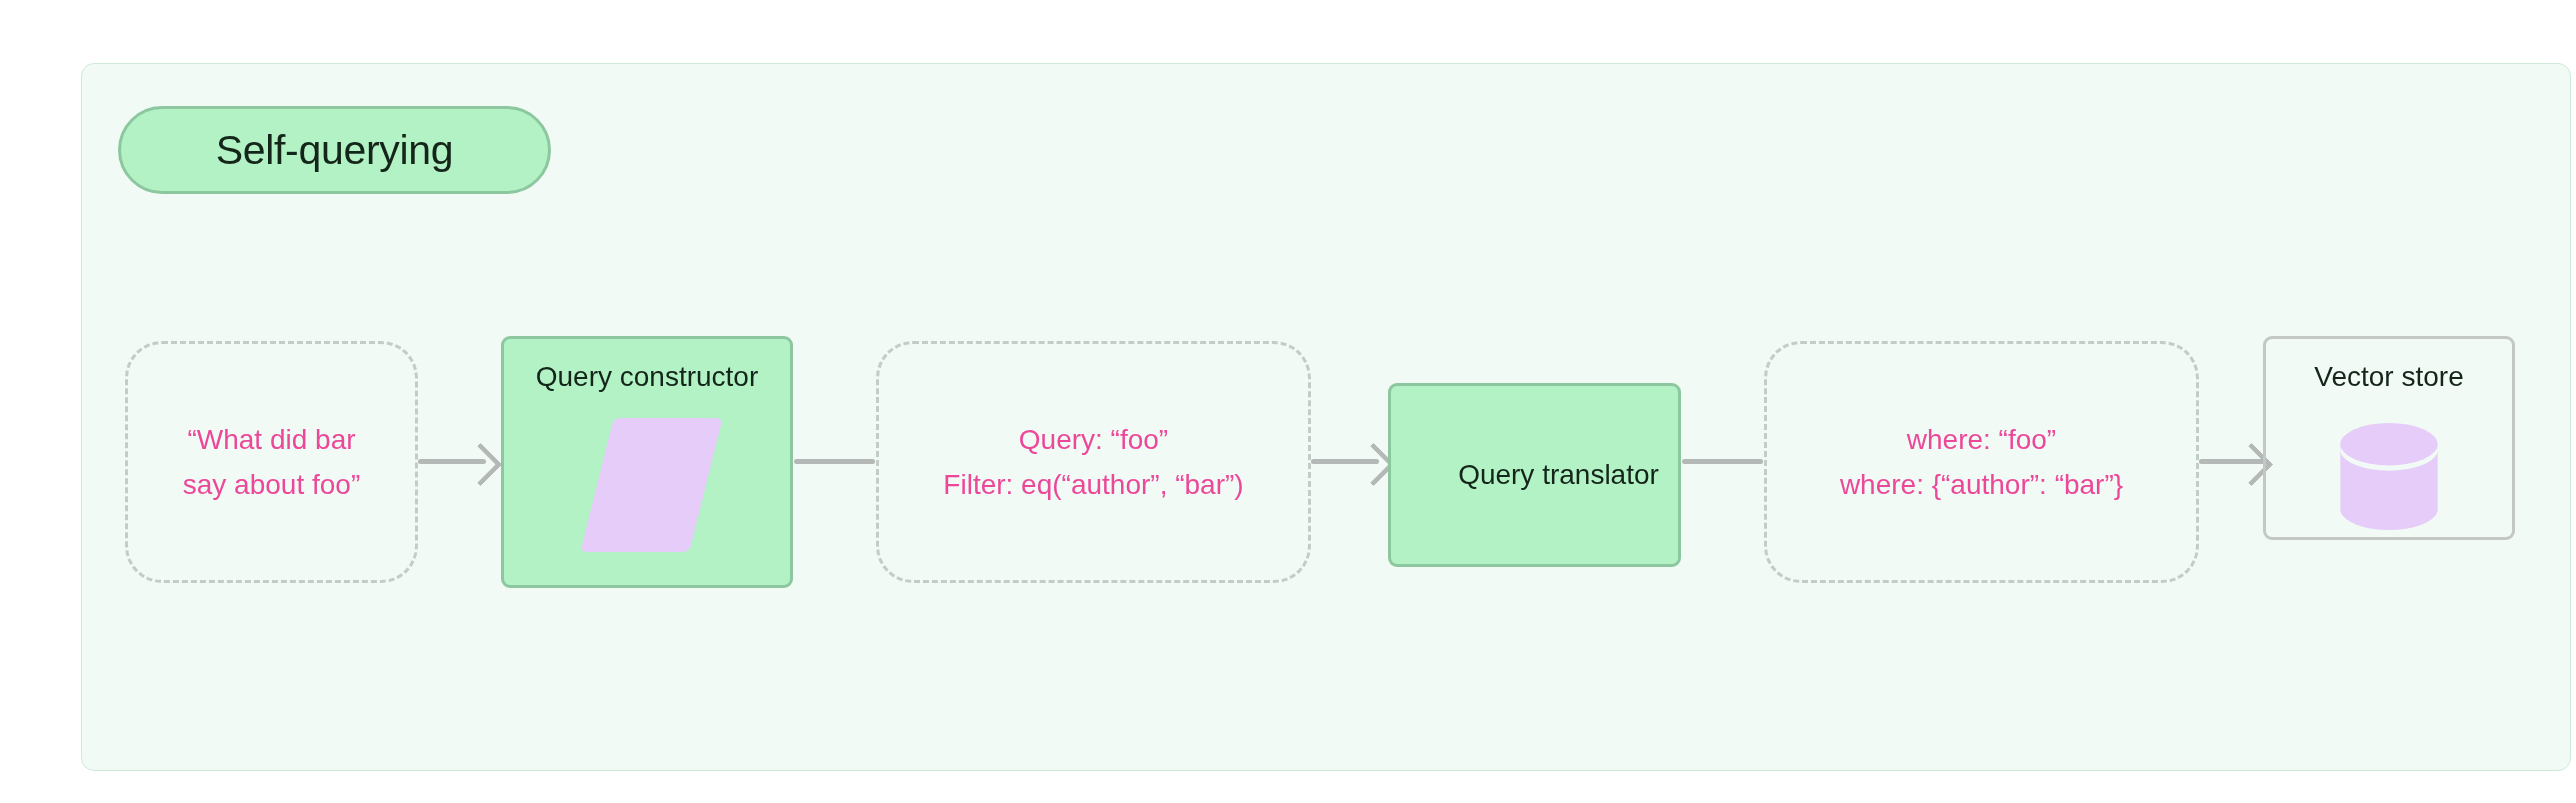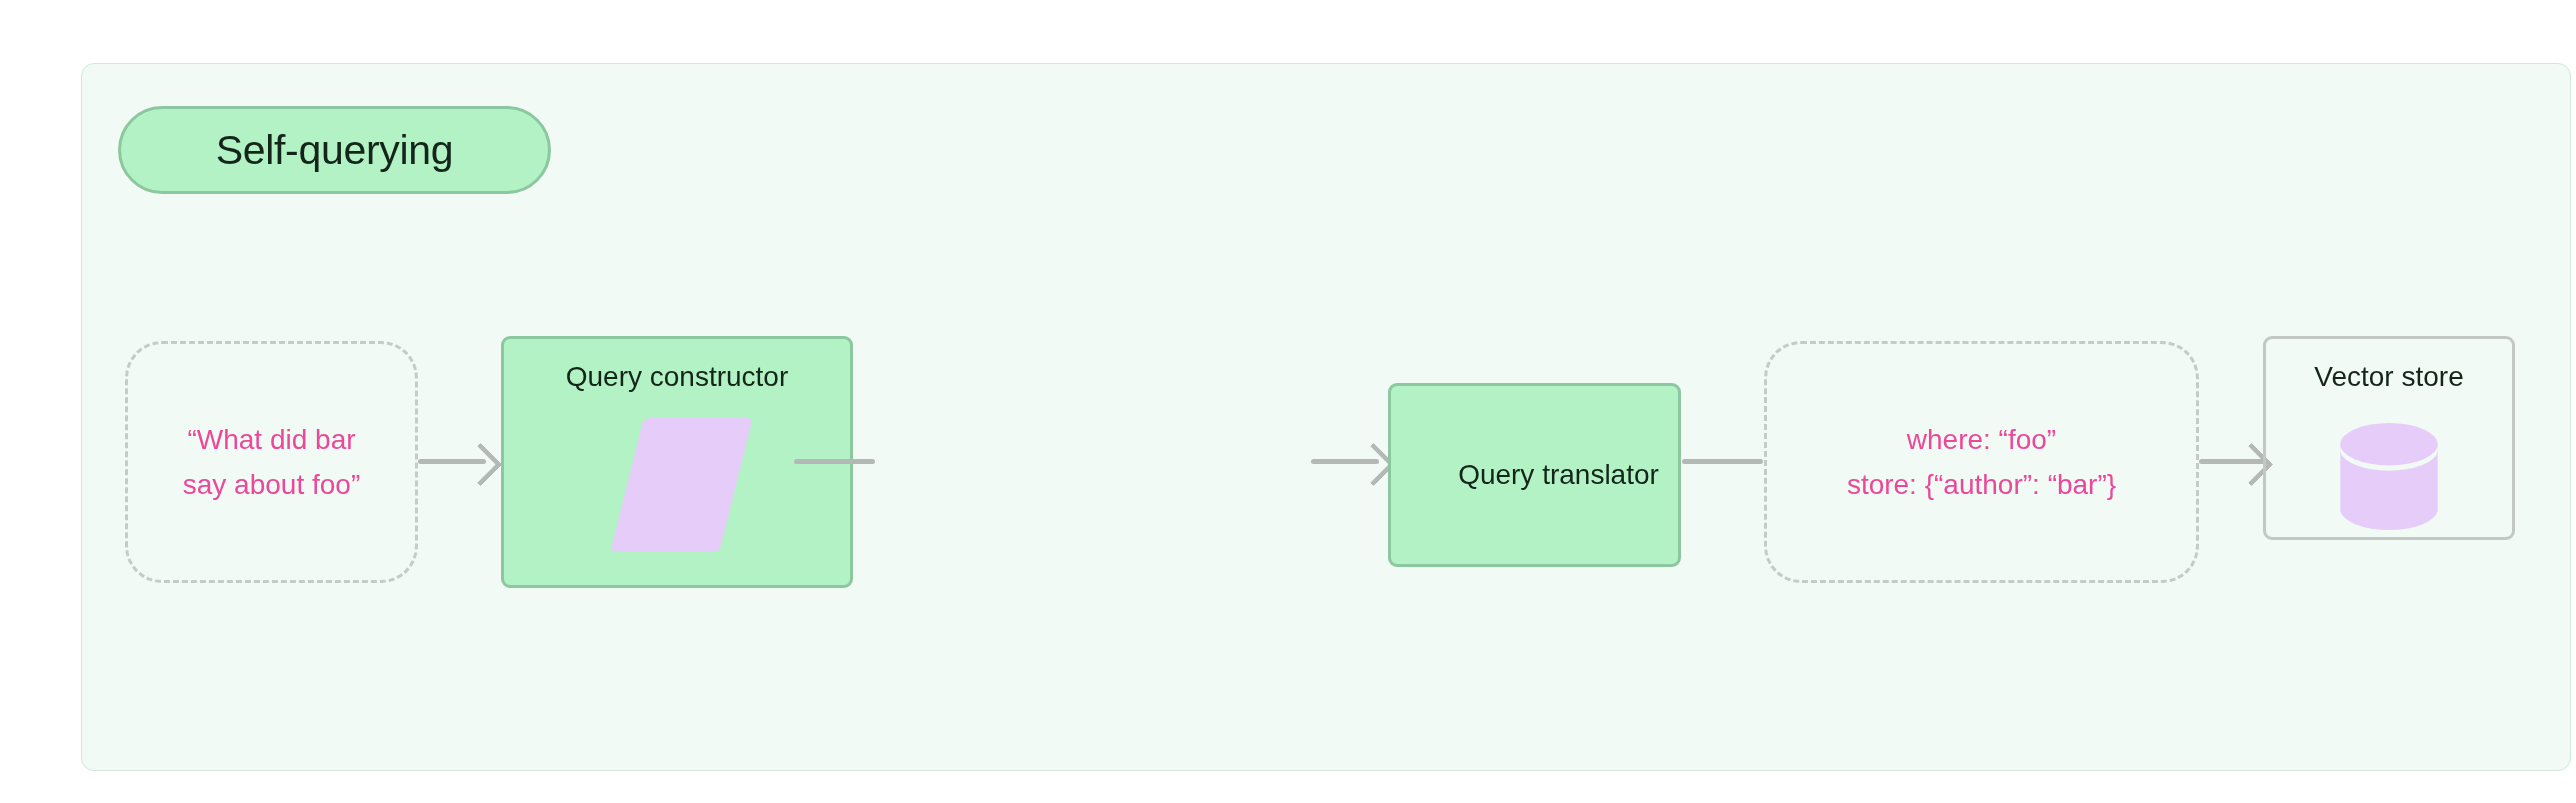--- a/index.html
+++ b/index.html
@@ -163,40 +163,44 @@
   </div>
 
   <div class="dashed-node" style="left:97px; top:325px; width:293px; height:242px;">
     <div>“What did bar</div>
     <div>say about foo”</div>
   </div>
 
   <div class="connector" style="left:390px; top:443px; width:68px;"></div>
   <div class="chevron" style="left:437px; top:433px;"></div>
 
-  <div class="green-node with-icon" style="left:473px; top:320px; width:352px; height:252px;">
+  <div class="green-node with-icon" style="left:473px; top:320px; width:292px; height:252px;">
     <div class="node-label">Query constructor</div>
     <div class="parallelogram-icon"></div>
   </div>
 
   <div class="connector" style="left:766px; top:443px; width:81px;"></div>
 
+  <div class="dashed-node" style="left:848px; top:325px; width:435px; height:242px;">
+    <div>Query: “foo”</div>
+    <div>Filter: eq(“author”, “bar”)</div>
+  </div>
 
   <div class="connector" style="left:1283px; top:443px; width:68px;"></div>
   <div class="chevron" style="left:1330px; top:433px;"></div>
 
   <div class="green-node centered" style="left:1360px; top:367px; width:293px; height:184px;padding-left:48px;">
     <span>Query translator</span>
   </div>
 
   <div class="connector" style="left:1654px; top:443px; width:81px;"></div>
 
   <div class="dashed-node" style="left:1736px; top:325px; width:435px; height:242px;">
     <div>where: “foo”</div>
-    <div>store: {“author”: “bar”}</div>
+    <div>where: {“author”: “bar”}</div>
   </div>
 
   <div class="connector" style="left:2171px; top:443px; width:68px;"></div>
   <div class="chevron" style="left:2208px; top:433px;"></div>
 
   <div class="plain-node" style="left:2235px; top:320px; width:252px; height:204px;">
     <div class="node-label">Vector store</div>
     <div class="cylinder-icon">
       <svg width="100" height="116" viewBox="0 0 155 180" aria-hidden="true">
 

